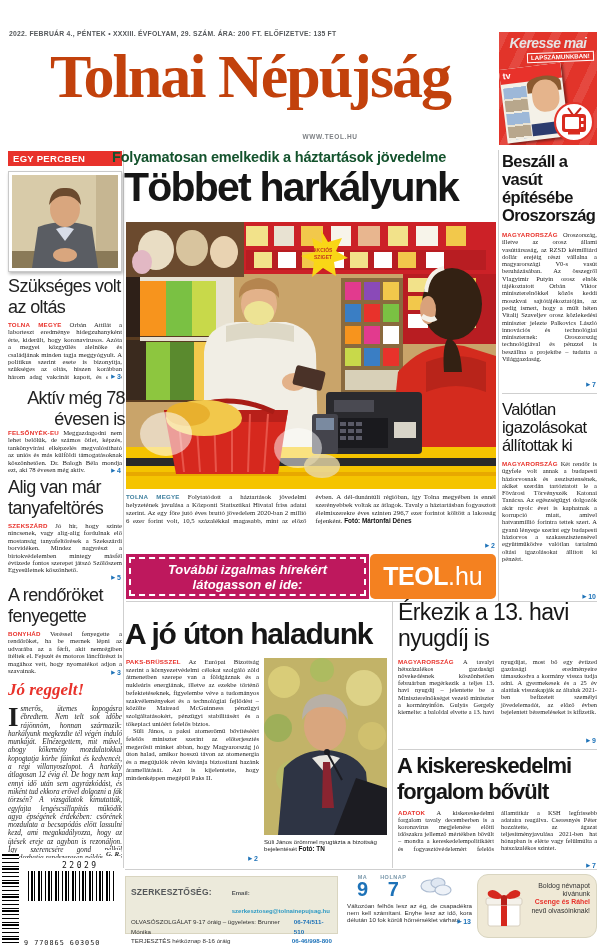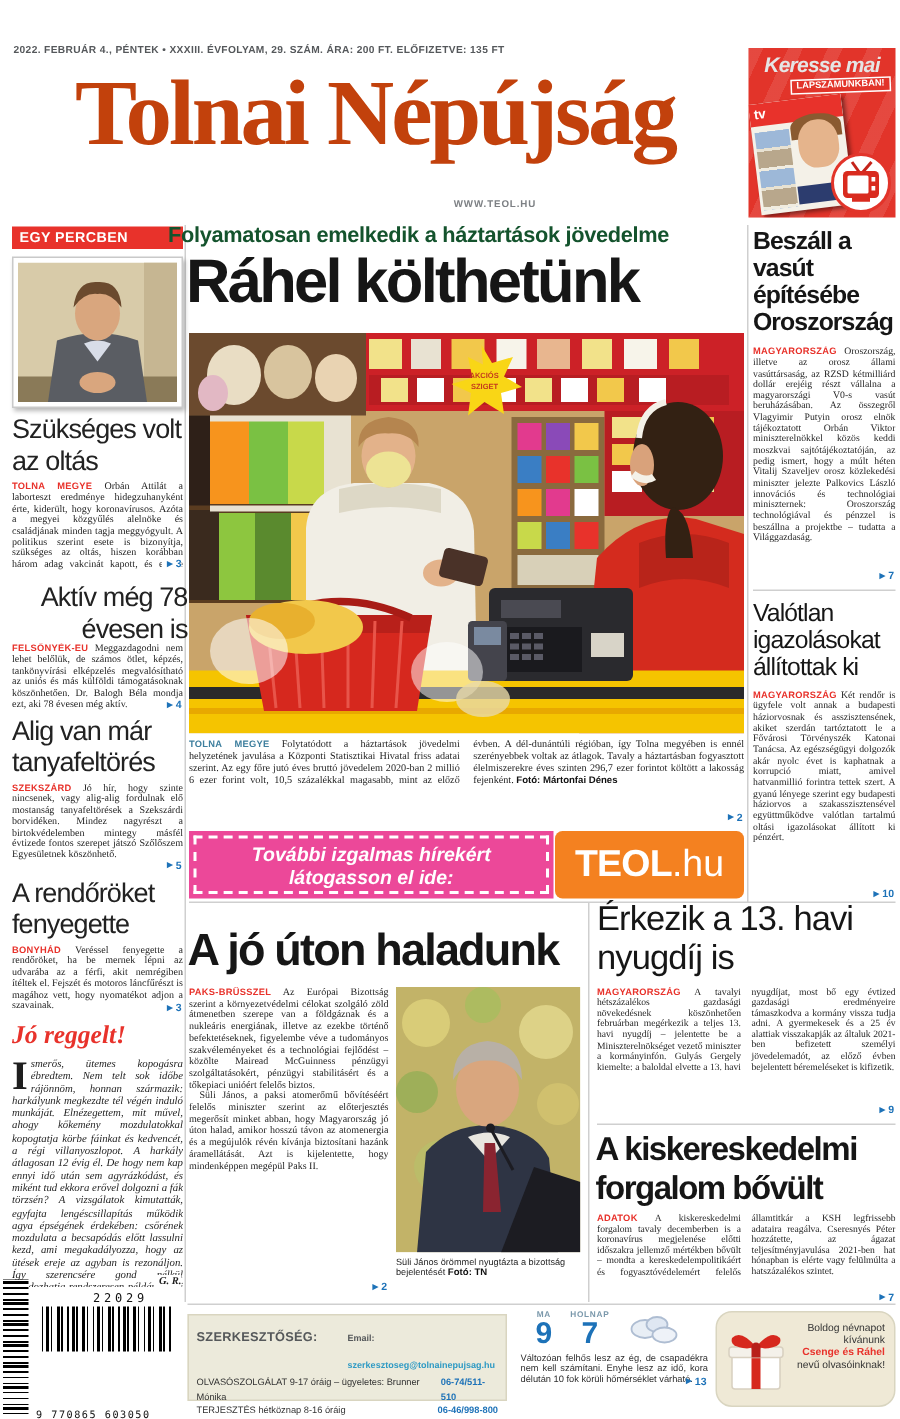--- a/index.html
+++ b/index.html
@@ -78,21 +78,21 @@
   .lead-headline{position:absolute;left:124px;top:166px;width:373px;
       font:700 41px/1.05 "Liberation Sans",sans-serif;color:#161616;letter-spacing:-1.8px;}
   .lead-photo{position:absolute;left:126px;top:222px;width:370px;height:267px;overflow:hidden;}
   .lead-photo svg{display:block;}
   .lead-caption{position:absolute;left:126px;top:493px;width:370px;height:56px;margin:0;
       column-count:2;column-gap:9px;font:400 6.8px/8.1px "Liberation Serif",serif;color:#1e1e1e;
       text-align:justify;overflow:hidden;}
   .credit{font:700 6.4px/1 "Liberation Sans",sans-serif;color:#111;}
 
   
-  .teol-banner{position:absolute;left:126px;top:554px;width:243px;height:45px;background:#ec4899;cursor:pointer;}
+  .teol-banner{position:absolute;left:126px;top:554px;width:243px;height:45px;background:#be185d;cursor:pointer;}
   .teol-banner:before{content:"";position:absolute;inset:3px;border:2px dashed #fff;}
   .teol-text{position:absolute;inset:0;display:flex;align-items:center;justify-content:center;text-align:center;
       font:700 italic 13px/15px "Liberation Sans",sans-serif;font-style:italic;color:#fff;padding:0 18px;}
   .teol-box{position:absolute;left:370px;top:554px;width:126px;height:45px;background:#f48120;
       border-radius:5px;color:#fff;text-align:center;font:400 25px/45px "Liberation Sans",sans-serif;cursor:pointer;}
   .teol-box b{font-weight:700;letter-spacing:-.5px;}
 
   
   .nuc-subhead{position:absolute;left:126px;top:605px;font:700 13px/1 "Liberation Sans",sans-serif;color:#6e7174;}
   .nuc-headline{position:absolute;left:125px;top:619px;width:262px;
@@ -233,21 +233,21 @@
     <span>Ismerős, ütemes kopogásra ébredtem. Nem telt sok időbe rájönnöm, honnan származik: harkályunk megkezdte tél végén induló munkáját. Elnézegettem, mit művel, ahogy kőkemény mozdulatokkal kopogtatja körbe fáinkat és kedvencét, a régi villanyoszlopot. A harkály átlagosan 12 évig él. De hogy nem kap ennyi idő után sem agyrázkódást, és miként tud ekkora erővel dolgozni a fák törzsén? A vizsgálatok kimutatták, egyfajta lengéscsillapítás működik agya épségének érdekében: csőrének mozdulata a becsapódás előtt lassulni kezd, ami megakadályozza, hogy az ütések ereje az agyban is rezonáljon. Így szerencsére gond nélkül gondozhatja rendszeresen például a mi kertünk fáit.</span>
     <span class="morning-sig">G. R.</span>
   </p>
 
   <div class="issue-code">22029</div>
   <div class="barcode-h"></div>
   <div class="barcode-v"></div>
   <div class="issn">9 770865 603050</div>
 
   <div class="lead-subhead">Folyamatosan emelkedik a háztartások jövedelme</div>
-  <div class="lead-headline">Ráhel költhetünk</div>
+  <div class="lead-headline">Többet harkályunk</div>
 
   <div class="lead-photo">
     <svg width="370" height="267" viewBox="0 0 370 267">
       <rect width="370" height="267" fill="#c9a46a"></rect>
 
       <rect x="0" y="0" width="370" height="52" fill="#cc2127"></rect>
       <rect x="120" y="4" width="22" height="20" fill="#f2e28a"></rect>
         <rect x="148" y="4" width="20" height="20" fill="#e8e2d2"></rect>
       <rect x="175" y="4" width="22" height="20" fill="#f2c84b"></rect>
         <rect x="205" y="4" width="20" height="20" fill="#f7f4ea"></rect>

